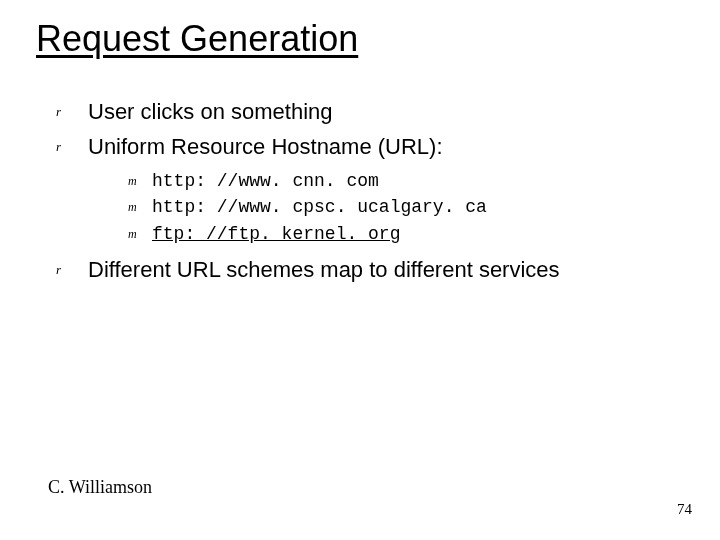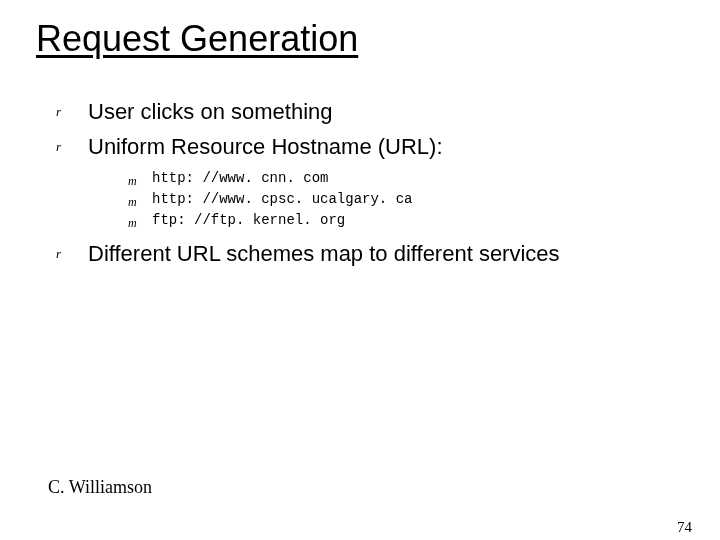--- a/index.html
+++ b/index.html
@@ -51,58 +51,59 @@
     font-family: "Times New Roman", serif;
     font-style: italic;
     font-size: 13px;
     color: #000;
   }
   ul.level2 {
     list-style: none;
     margin: 8px 0 10px 0;
     padding: 0 0 0 40px;
     font-family: "Courier New", monospace;
-    font-size: 14px;
+    font-size: 18px;
     line-height: 1.35;
   }
   ul.level2 > li {
     position: relative;
     padding-left: 24px;
     margin-bottom: 2px;
   }
   ul.level2 > li::before {
     content: "m";
     position: absolute;
     left: 0;
     top: 4px;
     font-family: "Times New Roman", serif;
     font-style: italic;
     font-size: 12px;
     color: #000;
   }
   .link {
+    text-decoration: underline;
   }
   .footer-left {
     position: absolute;
     left: 48px;
     bottom: 42px;
     font-size: 18px;
     font-family: "Times New Roman", serif;
   }
   .footer-center {
     position: absolute;
     right: 92px;
     bottom: 22px;
     font-size: 15px;
     font-family: "Times New Roman", serif;
   }
   .footer-right {
     position: absolute;
     right: 28px;
-    bottom: 4px;
+    bottom: 22px;
     font-size: 15px;
     font-family: "Times New Roman", serif;
   }
 </style>
 </head>
 <body>
 
 <div class="slide">
 
   <div class="title">Request Generation</div>

